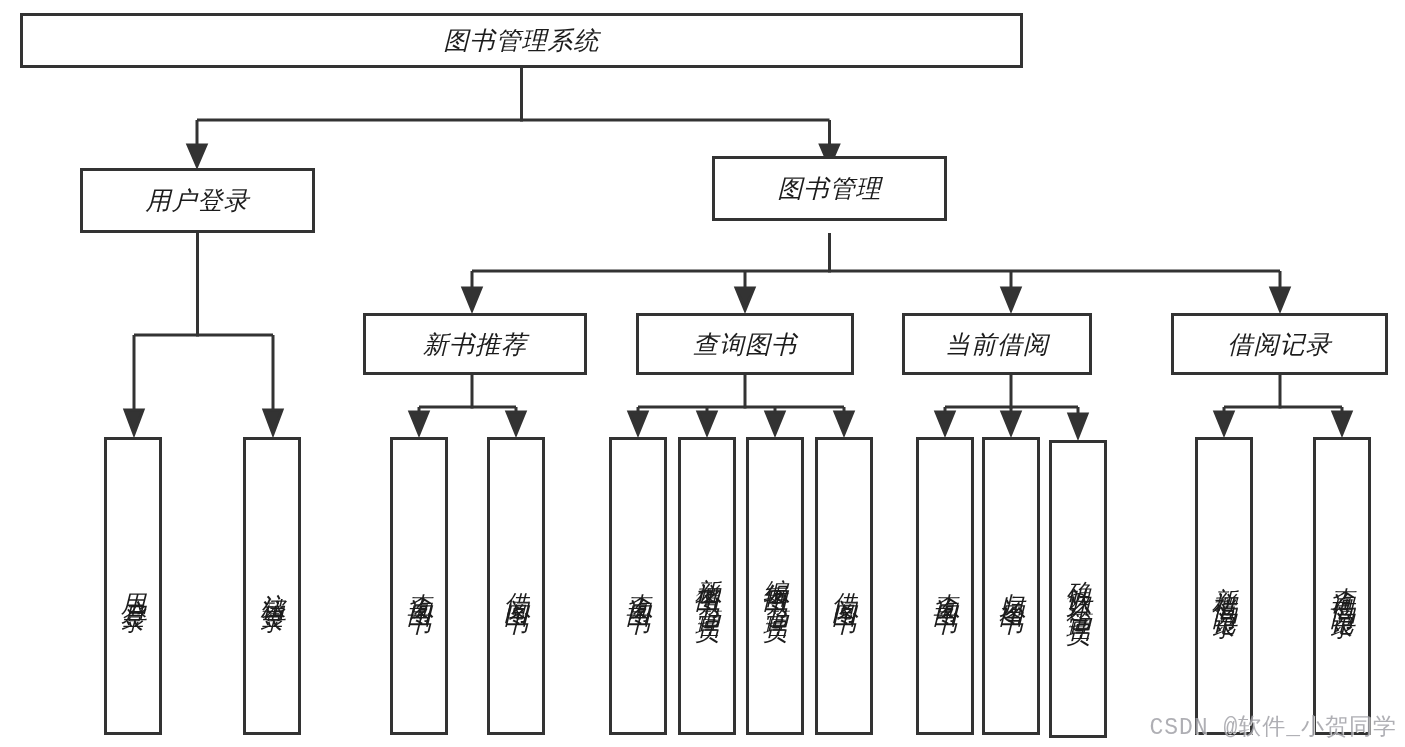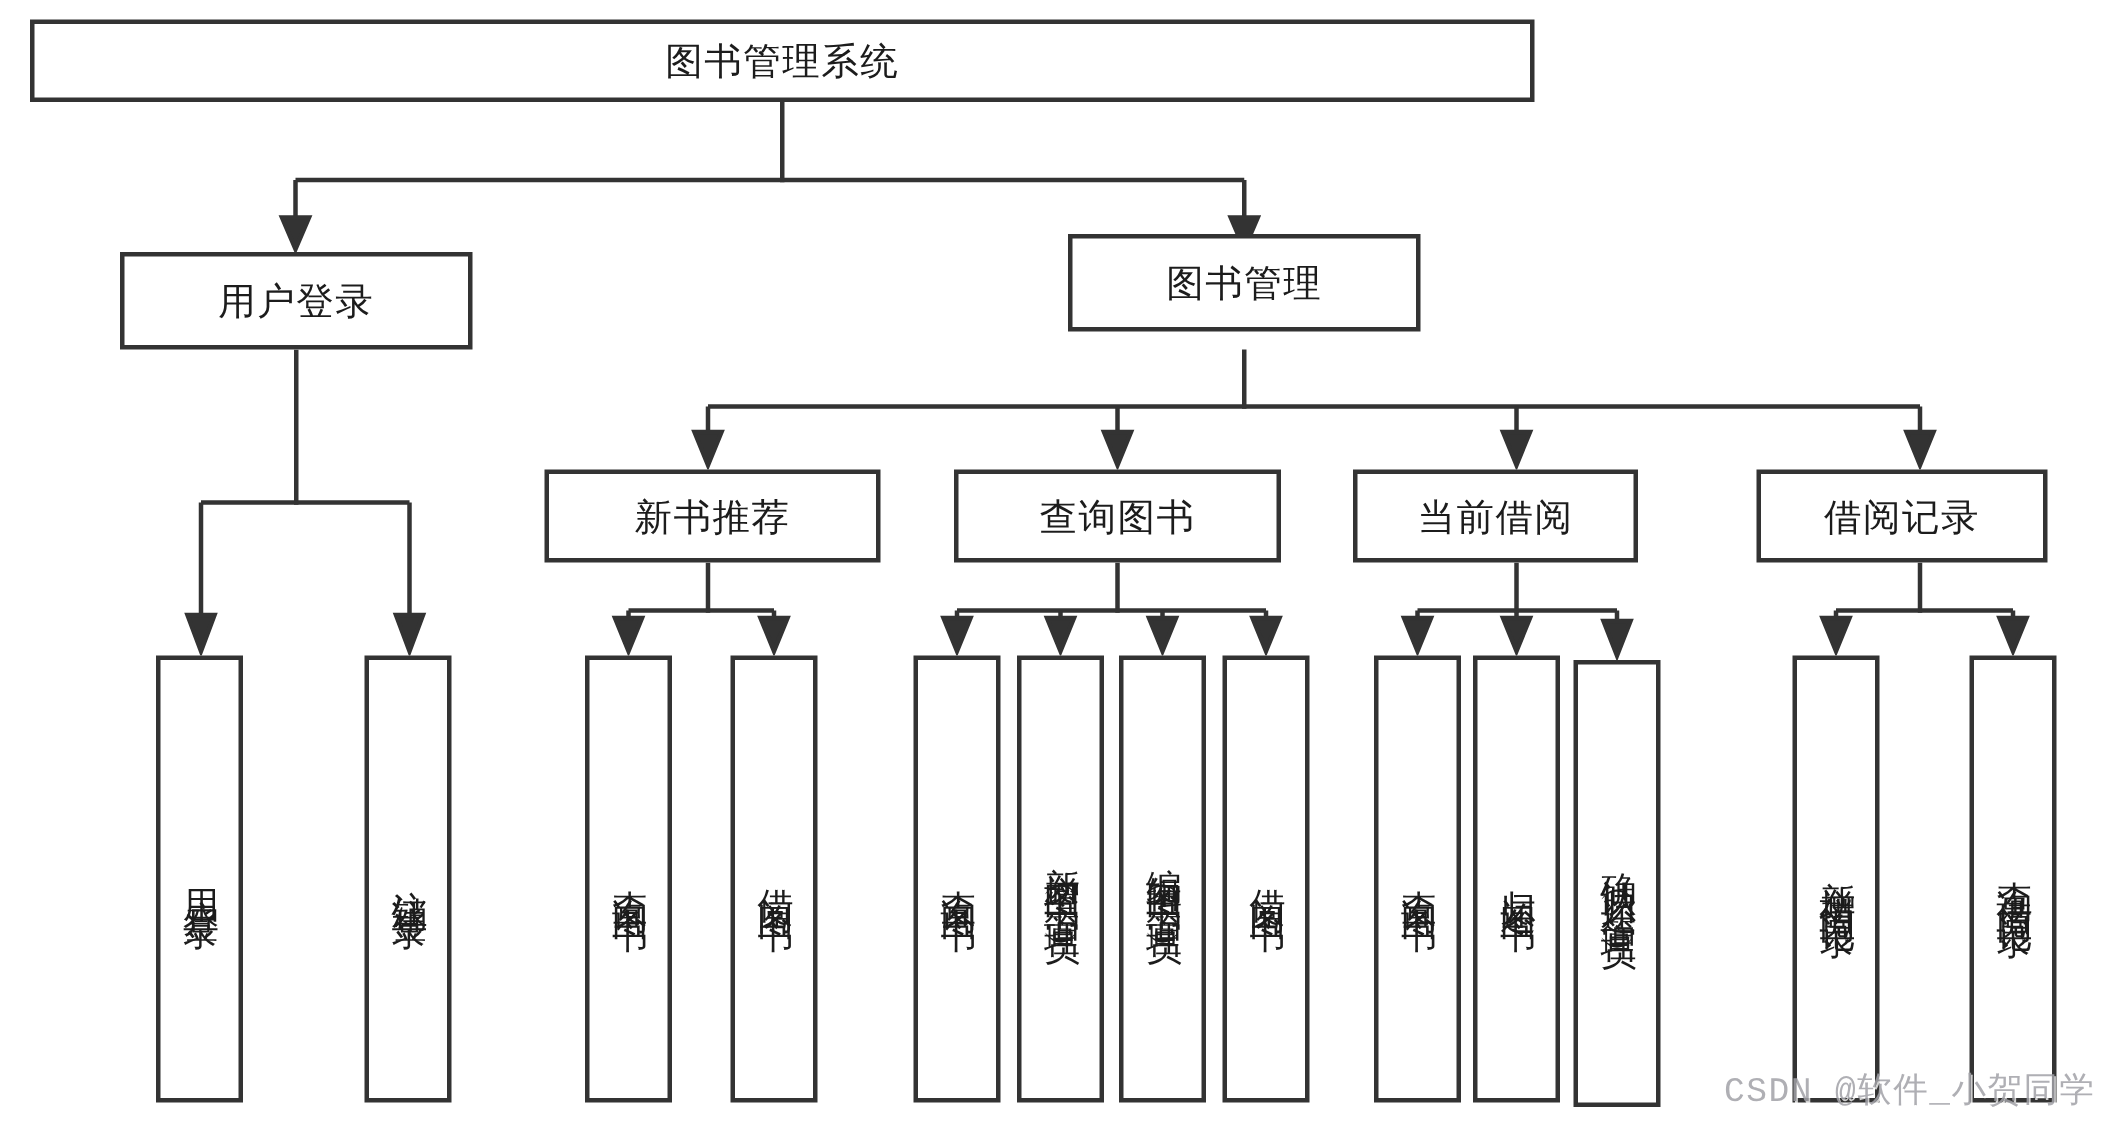--- a/index.html
+++ b/index.html
@@ -18,20 +18,21 @@
     overflow:hidden;
   }
   #wires{position:absolute;left:0;top:0;z-index:0;}
   .node{
     position:absolute;
     background:var(--bg);
     border:3px solid var(--line);
     color:var(--text);
     display:flex;align-items:center;justify-content:center;
     z-index:1;
+    font-style:italic;
   }
   .node.h span{
     font-size:25px;
     letter-spacing:1px;
     white-space:nowrap;
   }
   .node.v span{
     writing-mode:vertical-rl;
     font-size:24px;
     letter-spacing:6px;
@@ -133,21 +134,21 @@
 
   <div class="node h" style="left:363px;top:313px;width:224px;height:62px">
     <span>新书推荐</span>
   </div>
   <div class="node h" style="left:636px;top:313px;width:218px;height:62px">
     <span>查询图书</span>
   </div>
   <div class="node h" style="left:902px;top:313px;width:190px;height:62px">
     <span>当前借阅</span>
   </div>
-  <div class="node h" style="left:1171px;top:313px;width:194px;height:62px">
+  <div class="node h" style="left:1171px;top:313px;width:217px;height:62px">
     <span>借阅记录</span>
   </div>
 
   <div class="node v" style="left:104px;top:437px;width:58px;height:298px">
     <span>用户登录</span>
   </div>
   <div class="node v" style="left:243px;top:437px;width:58px;height:298px">
     <span>注销登录</span>
   </div>
 

